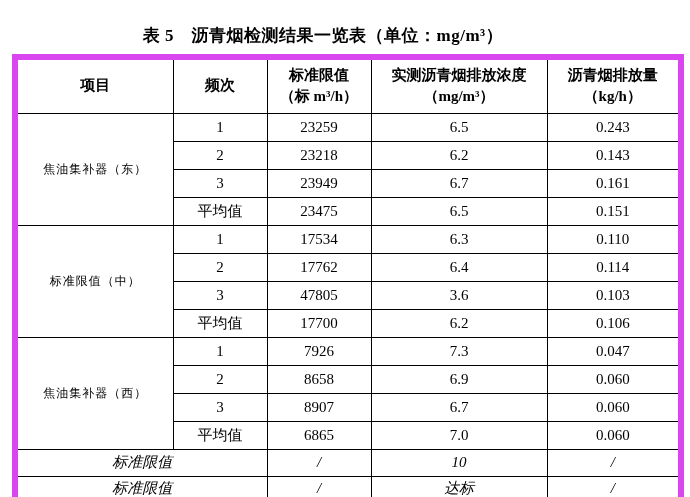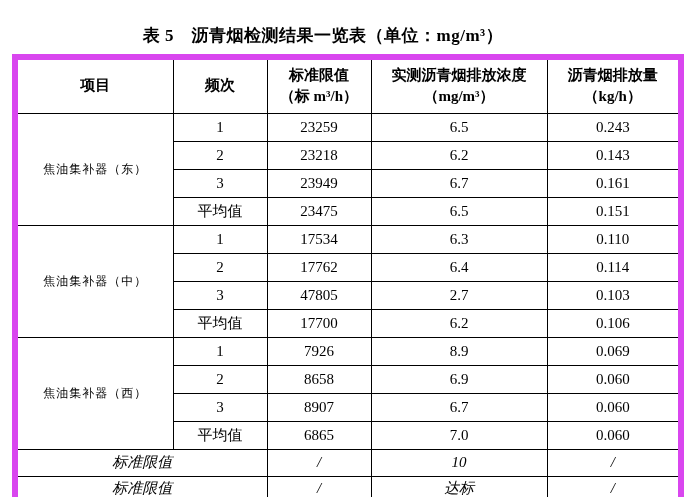--- a/index.html
+++ b/index.html
@@ -122,51 +122,51 @@
         <td>0.161</td>
       </tr>
       <tr>
         <td>平均值</td>
         <td>23475</td>
         <td>6.5</td>
         <td>0.151</td>
       </tr>
 
       <tr>
-        <td rowspan="4" class="group-label">焦油集补器（中）</td>
+        <td rowspan="4" class="group-label">标准限值（中）</td>
         <td>1</td>
         <td>17534</td>
         <td>6.3</td>
         <td>0.110</td>
       </tr>
       <tr>
         <td>2</td>
         <td>17762</td>
         <td>6.4</td>
         <td>0.114</td>
       </tr>
       <tr>
         <td>3</td>
         <td>47805</td>
-        <td>2.7</td>
+        <td>3.6</td>
         <td>0.103</td>
       </tr>
       <tr>
         <td>平均值</td>
         <td>17700</td>
         <td>6.2</td>
         <td>0.106</td>
       </tr>
 
       <tr>
         <td rowspan="4" class="group-label">焦油集补器（西）</td>
         <td>1</td>
         <td>7926</td>
-        <td>8.9</td>
-        <td>0.069</td>
+        <td>7.3</td>
+        <td>0.047</td>
       </tr>
       <tr>
         <td>2</td>
         <td>8658</td>
         <td>6.9</td>
         <td>0.060</td>
       </tr>
       <tr>
         <td>3</td>
         <td>8907</td>

